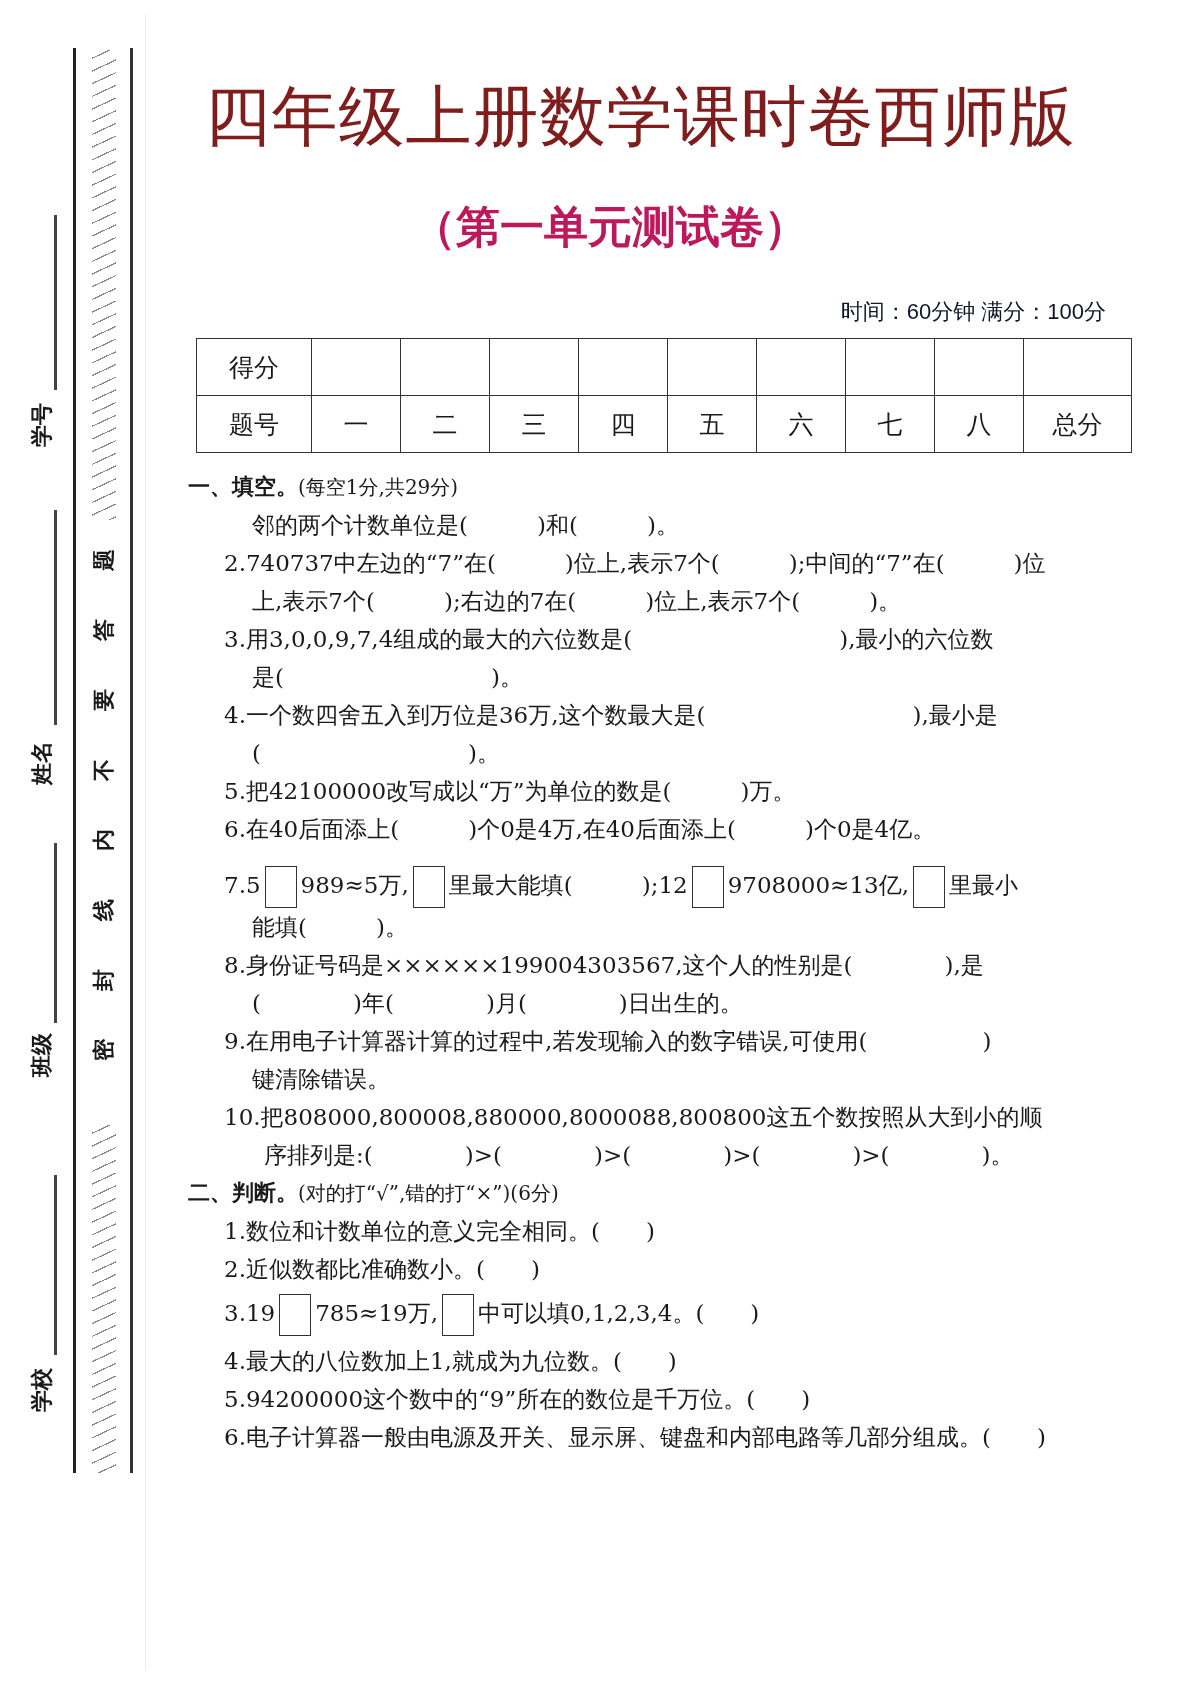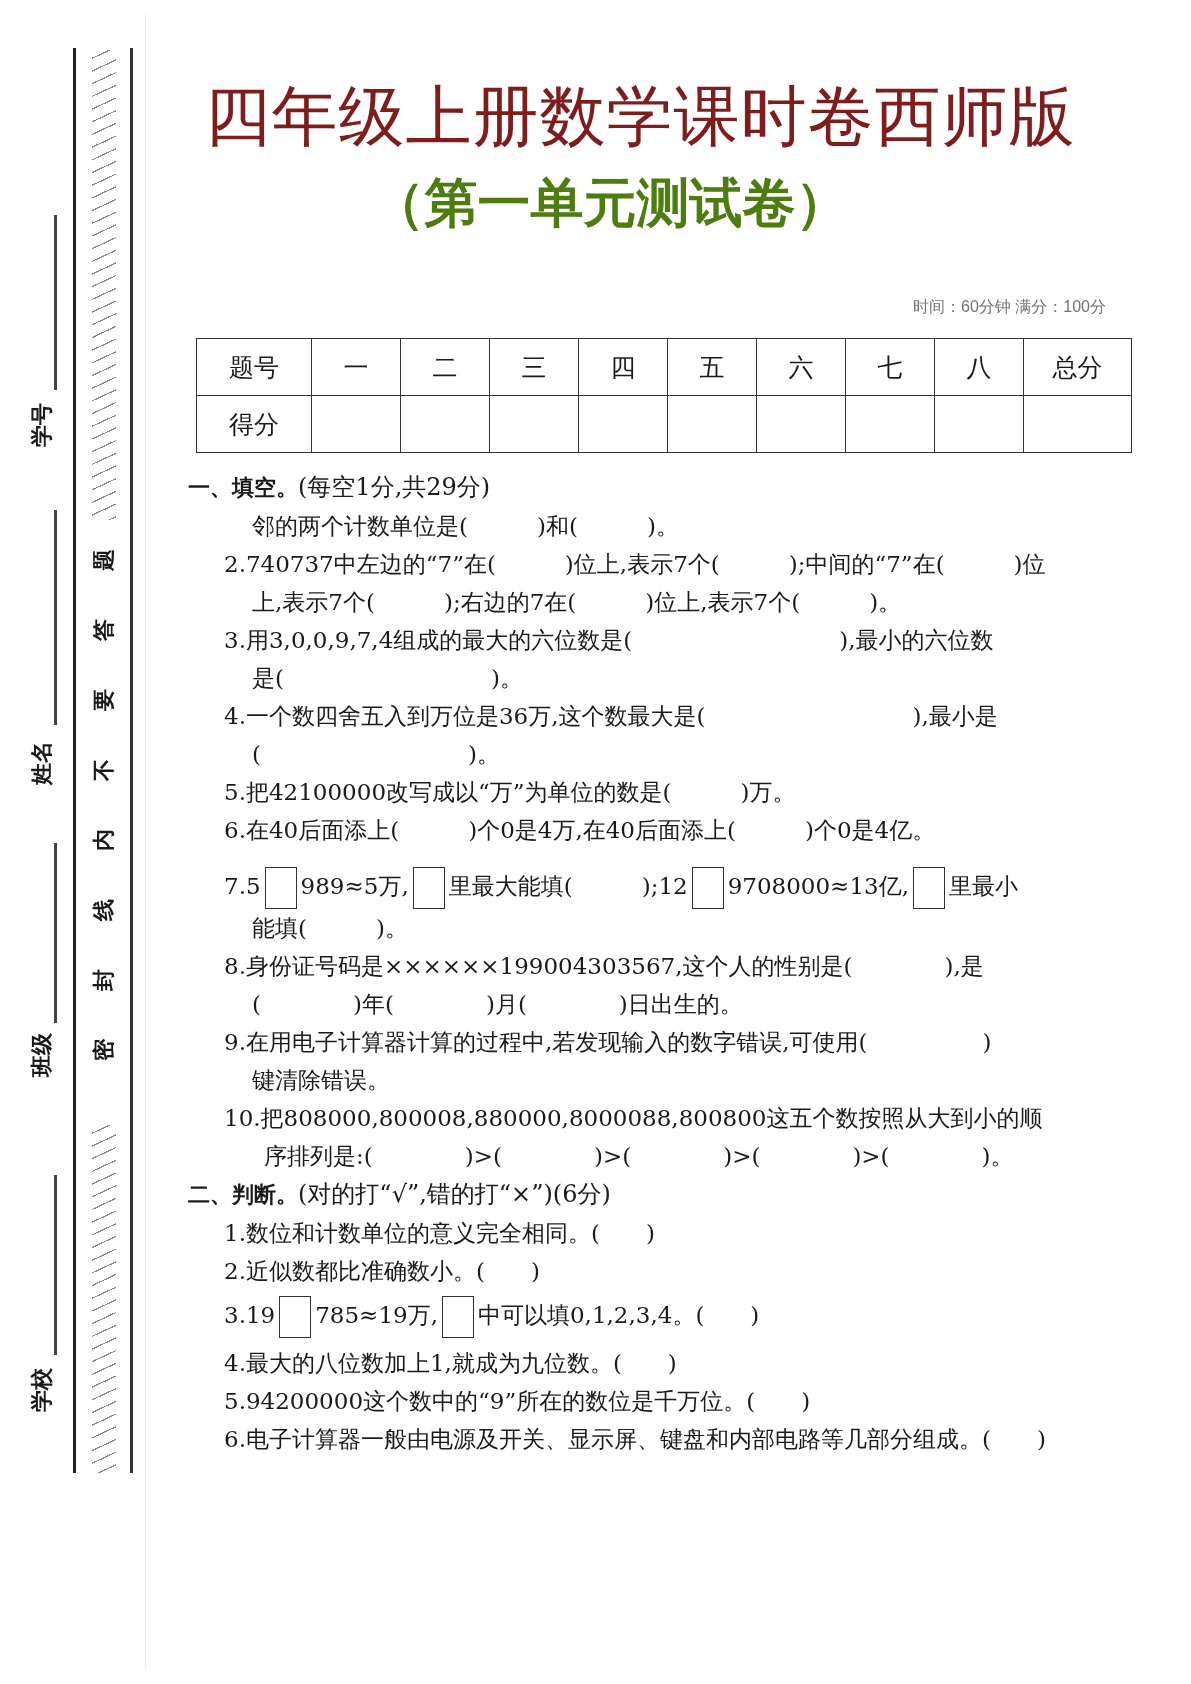--- a/index.html
+++ b/index.html
@@ -19,33 +19,33 @@
   }
   .hatch.h1 { top:50px; height:470px; }
   .hatch.h2 { top:1125px; height:348px; }
   .seal-text { position:absolute; left:92px; width:24px; display:flex; flex-direction:column; align-items:center; }
   .seal-char { font-family:"DejaVu Sans", sans-serif; font-size:22px; font-weight:bold; transform:rotate(-90deg); height:70px; line-height:70px; }
   .field-label { position:absolute; left:18px; font-family:"DejaVu Sans", sans-serif; font-size:22px; font-weight:bold; transform:rotate(-90deg); transform-origin:center; width:48px; text-align:center; }
   .field-line { position:absolute; left:54px; width:3px; background:#444; }
 
   
   .title { position:absolute; left:150px; top:72px; width:980px; text-align:center; font-family:"DejaVu Sans", sans-serif; font-size:66px; font-weight:normal; letter-spacing:1px; color:#7f1d1d; }
-  .subtitle { position:absolute; left:150px; top:168px; width:920px; text-align:center; font-family:"DejaVu Sans", sans-serif; font-size:53px; font-weight:bold; color:#4d7c0f; }
-  .meta { position:absolute; right:85px; top:297px; font-family:"Liberation Sans", sans-serif; font-size:16px; color:#737373; }
+  .subtitle { position:absolute; left:150px; top:198px; width:920px; text-align:center; font-family:"DejaVu Sans", sans-serif; font-size:44px; font-weight:bold; color:#be185d; }
+  .meta { position:absolute; right:85px; top:297px; font-family:"Liberation Sans", sans-serif; font-size:22px; color:#0f172a; }
 
   
   table.score { position:absolute; left:196px; top:338px; border-collapse:collapse; font-family:"DejaVu Sans", sans-serif; font-size:25px; }
   table.score td { border:1.5px solid #333; text-align:center; height:54px; width:86px; }
   table.score td.first { width:112px; }
   table.score td.last { width:105px; }
 
   
   .qs { position:absolute; left:188px; top:468px; width:880px; font-size:23px; line-height:38px; }
   .sec { font-family:"DejaVu Sans", sans-serif; font-weight:bold; font-size:22px; }
-  .sec .note { font-family:"DejaVu Serif", serif; font-weight:normal; font-size:24px; }
+  .sec .note { font-family:"DejaVu Serif", serif; font-weight:normal; font-size:20px; }
   .q { padding-left:36px; }
   .q .line2 { padding-left:28px; display:block; }
   .box { display:inline-block; width:30px; height:40px; border:1.5px solid #333; vertical-align:middle; margin:0 4px; }
   .row { display:flex; }
   .paren { white-space:pre; }
 </style>
 </head>
 <body>
 
 <div class="margin-strip">
@@ -78,42 +78,42 @@
 </div>
 <div class="margin-divider"></div>
 
 <div class="title">四年级上册数学课时卷西师版</div>
 <div class="subtitle">（第一单元测试卷）</div>
 <div class="meta">时间：60分钟  满分：100分</div>
 
 <table class="score">
   <tbody>
       <tr>
+    <td class="first">得分</td>
+    <td></td>
+    <td></td>
+    <td></td>
+    <td></td>
+    <td></td>
+    <td></td>
+    <td></td>
+    <td></td>
+    <td class="last"></td>
+  </tr>
+  <tr>
     <td class="first">题号</td>
     <td>一</td>
     <td>二</td>
     <td>三</td>
     <td>四</td>
     <td>五</td>
     <td>六</td>
     <td>七</td>
     <td>八</td>
     <td class="last">总分</td>
-  </tr>
-  <tr>
-    <td class="first">得分</td>
-    <td></td>
-    <td></td>
-    <td></td>
-    <td></td>
-    <td></td>
-    <td></td>
-    <td></td>
-    <td></td>
-    <td class="last"></td>
   </tr>
 </tbody>
   </table>
 
 <div class="qs">
   <div class="sec">
     <span>一、填空。</span><span class="note">(每空1分,共29分)</span>
   </div>
 
   <div class="q">

